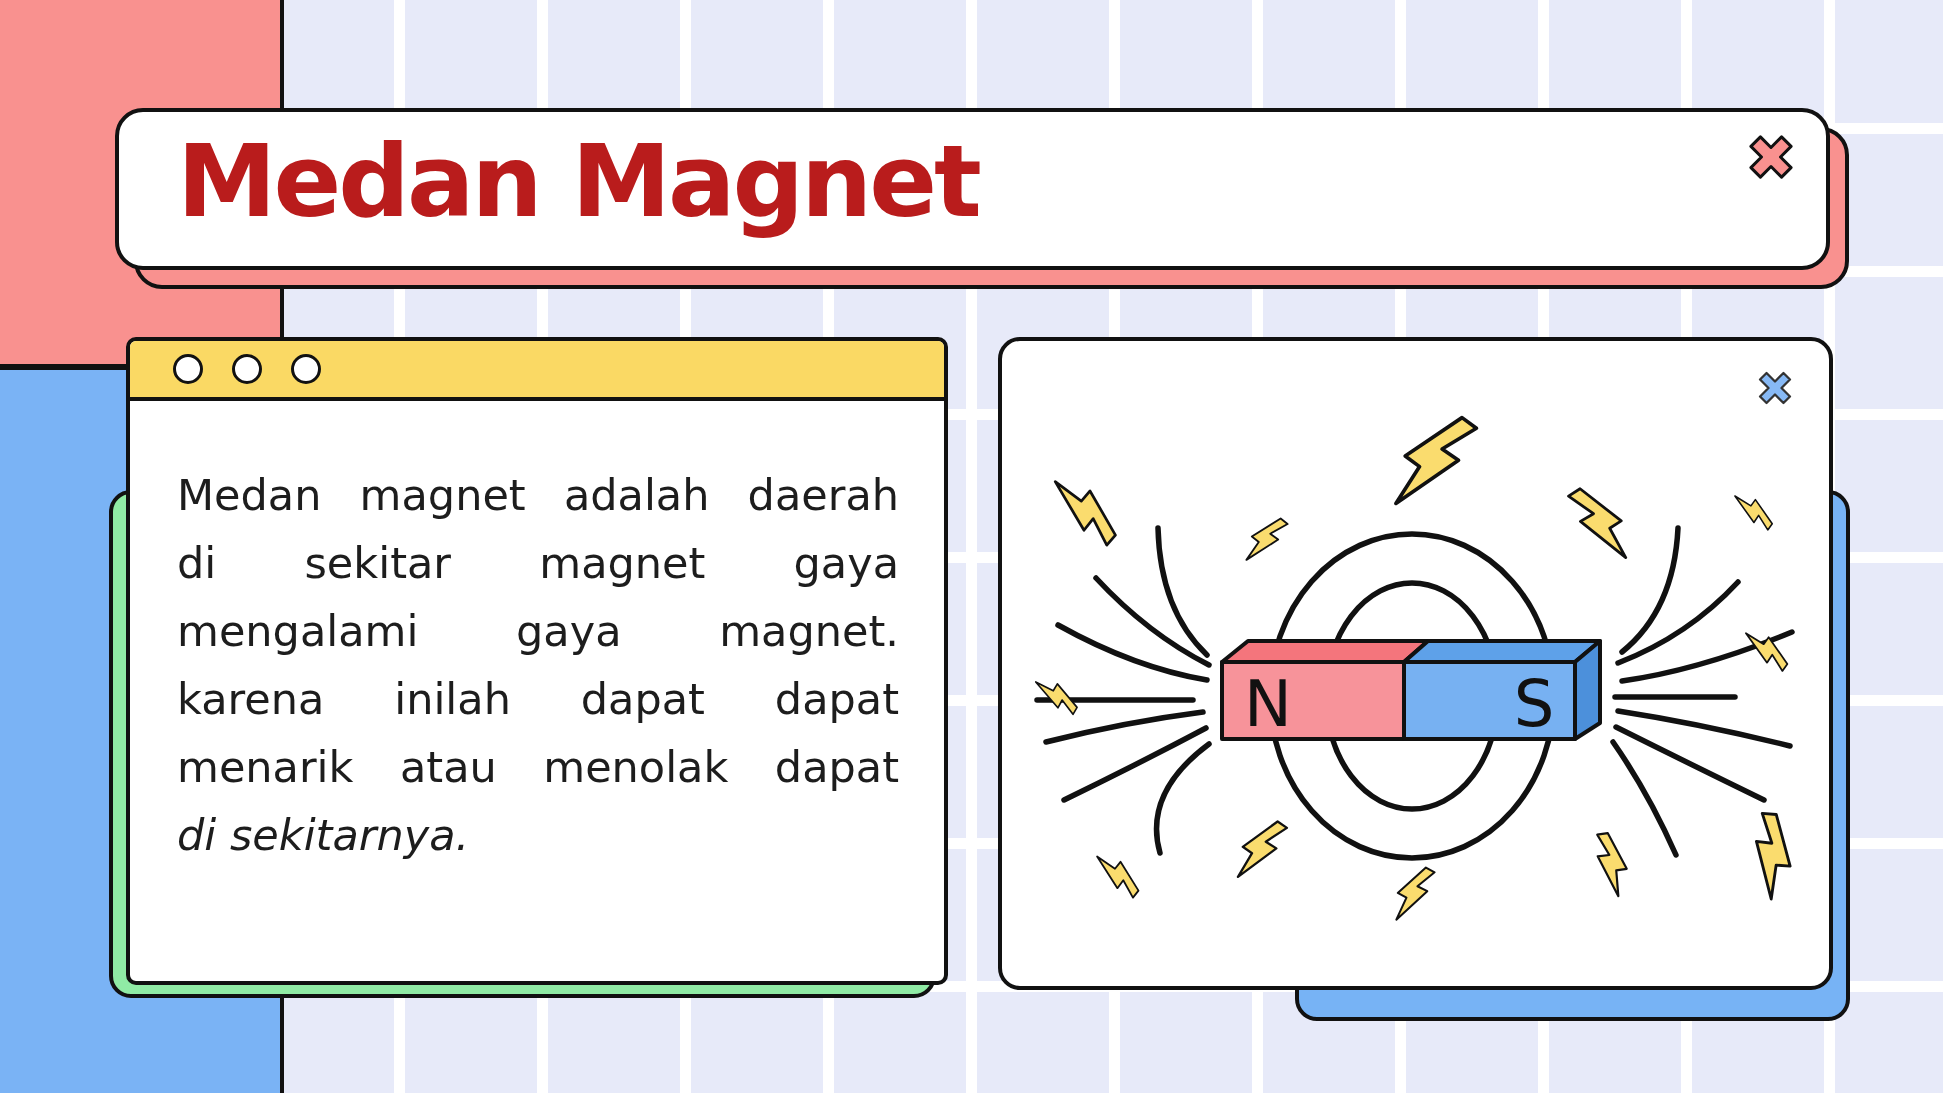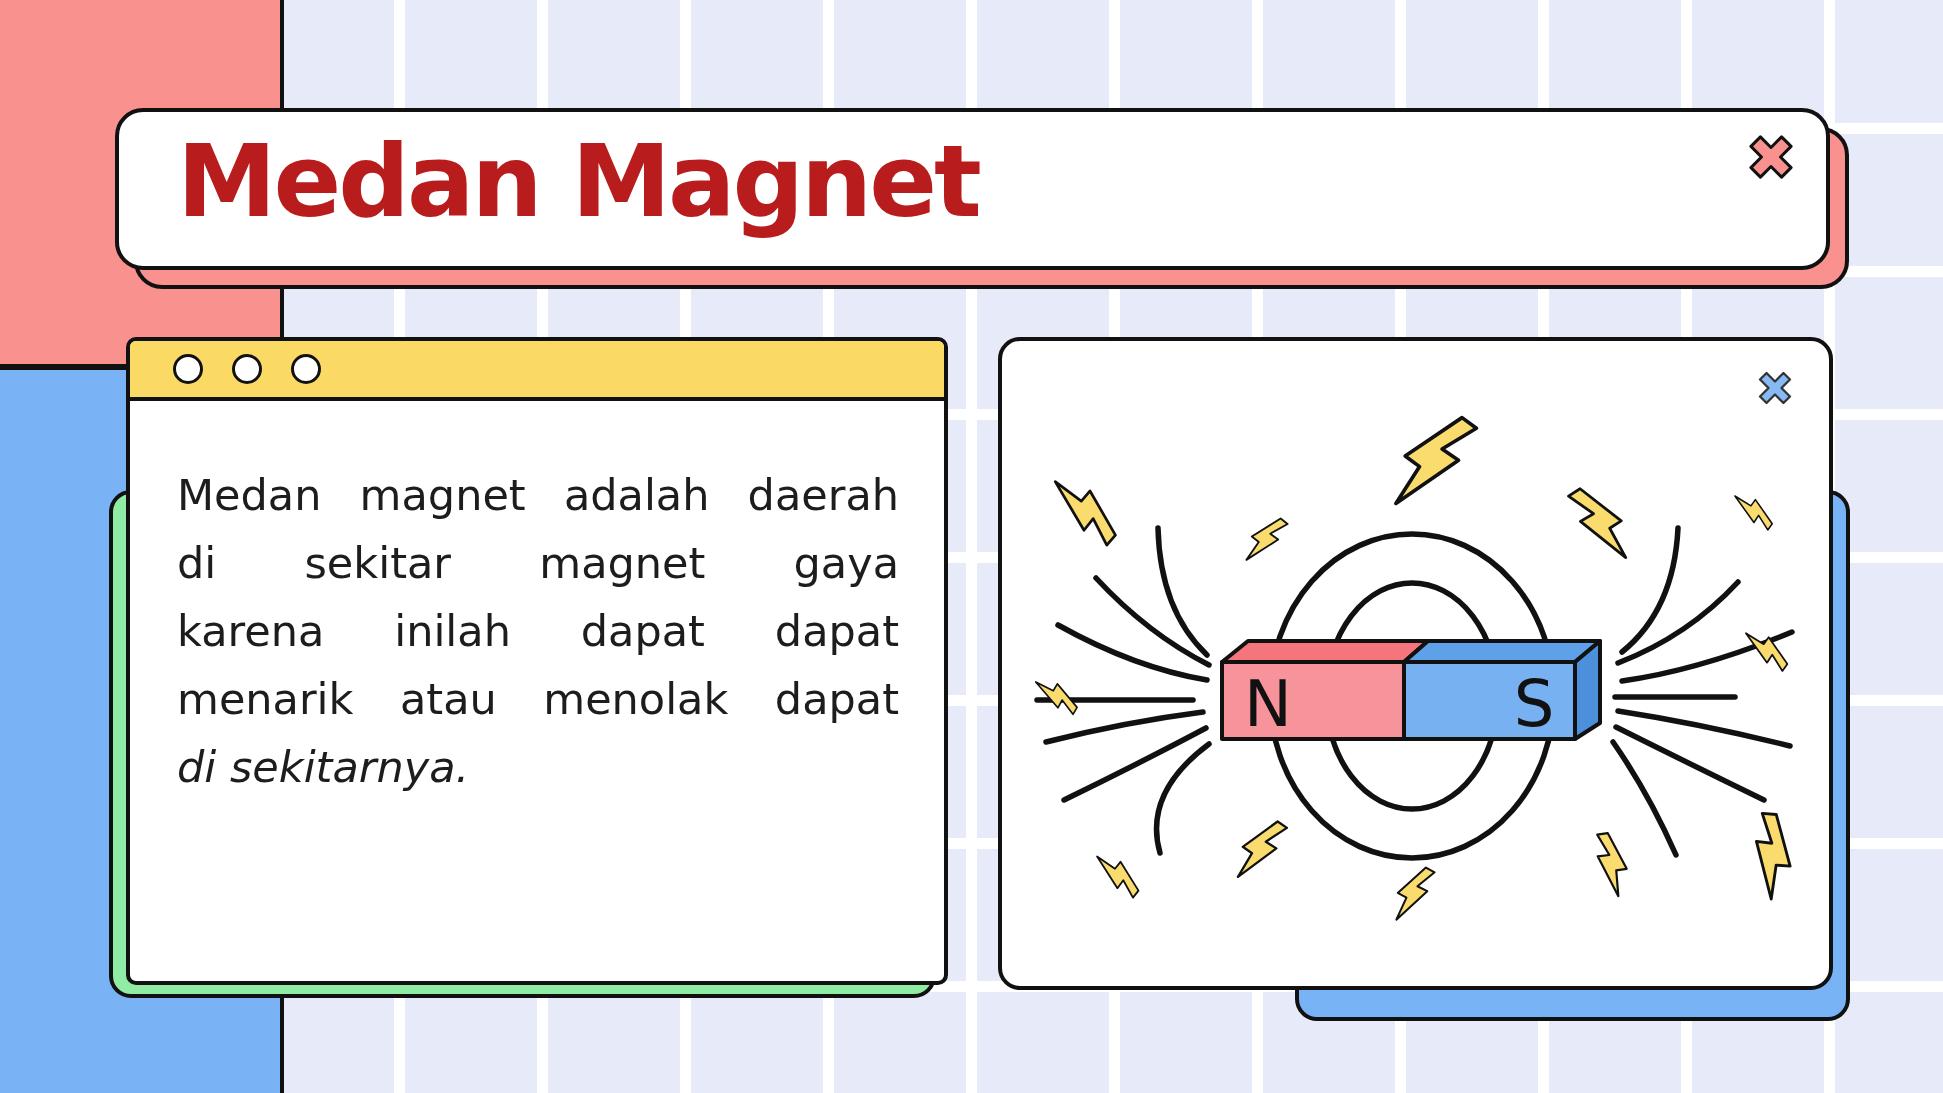--- a/index.html
+++ b/index.html
@@ -100,20 +100,21 @@
 
 <div class="text-card">
   <div class="titlebar">
     <span class="dot"></span>
     <span class="dot"></span>
     <span class="dot"></span>
   </div>
   <div class="card-body">
       <div class="tline">Medan magnet adalah daerah</div>
       <div class="tline">di sekitar magnet gaya</div>
+      <div class="tline">mengalami gaya magnet.</div>
       <div class="tline">karena inilah dapat dapat</div>
       <div class="tline">menarik atau menolak dapat</div>
       <div class="tline">di sekitarnya.</div>
     </div>
 </div>
 
 <div class="image-card">
   <svg class="magnet-svg" viewBox="1002 341 827 645" preserveAspectRatio="none">
     <defs>
       <path id="bolt" d="M44 0 L2 50 L18 56 L6 96 L52 40 L34 34 L60 6 Z"></path>

